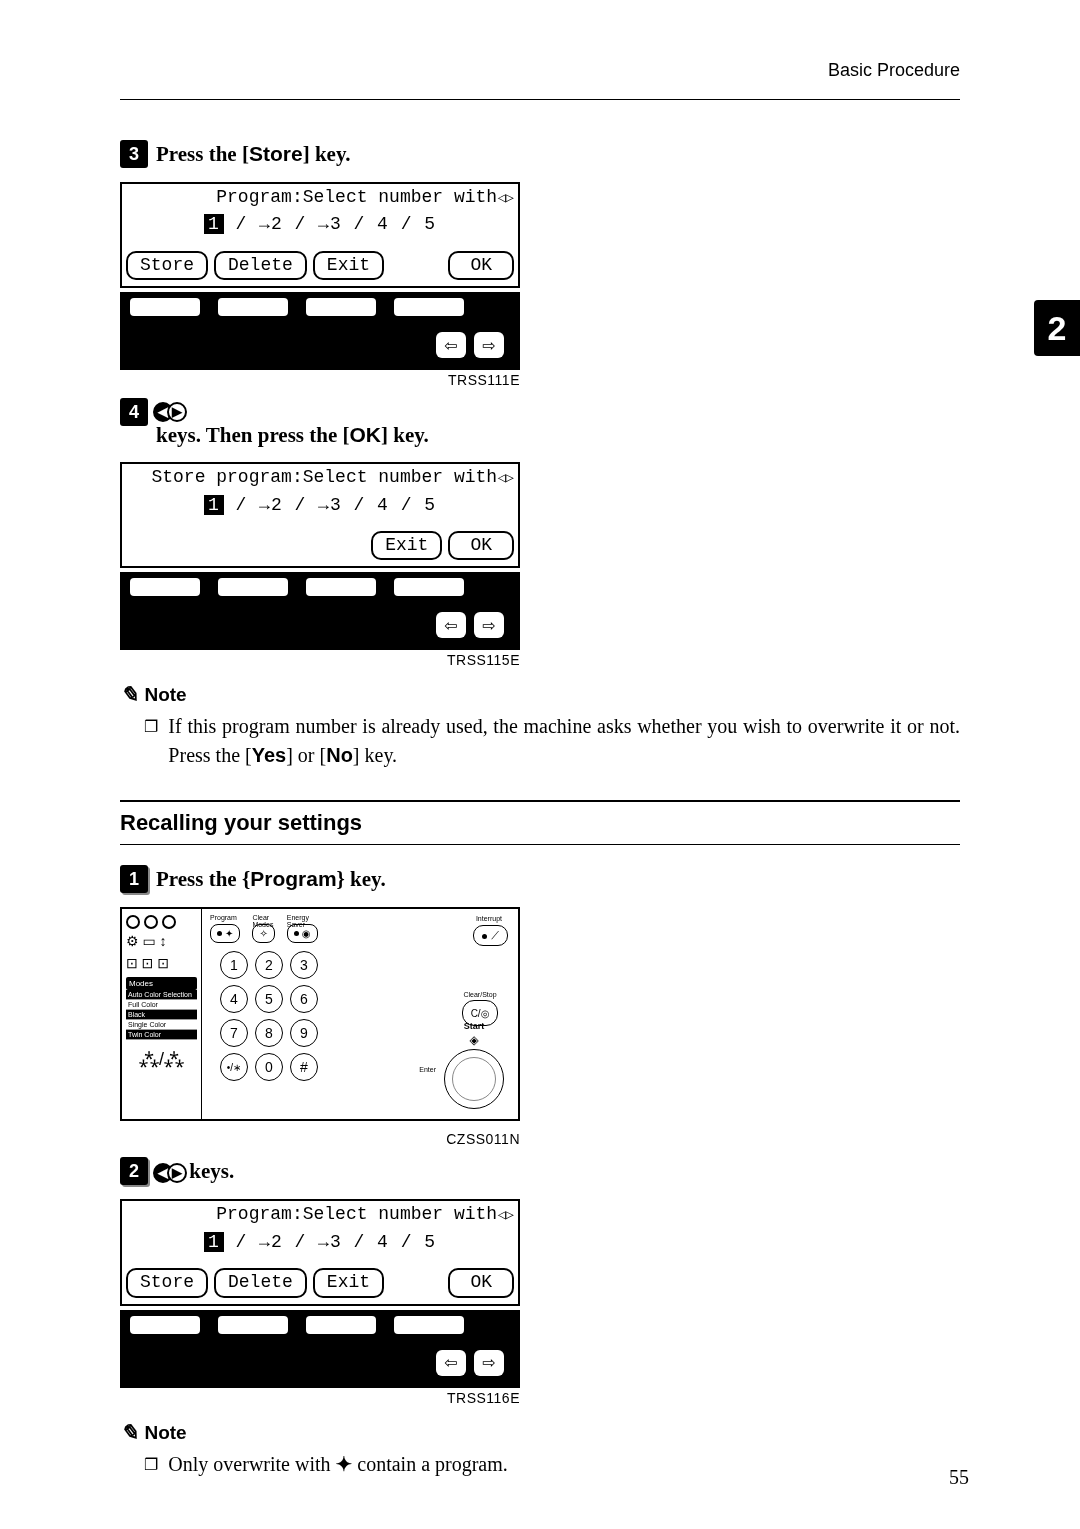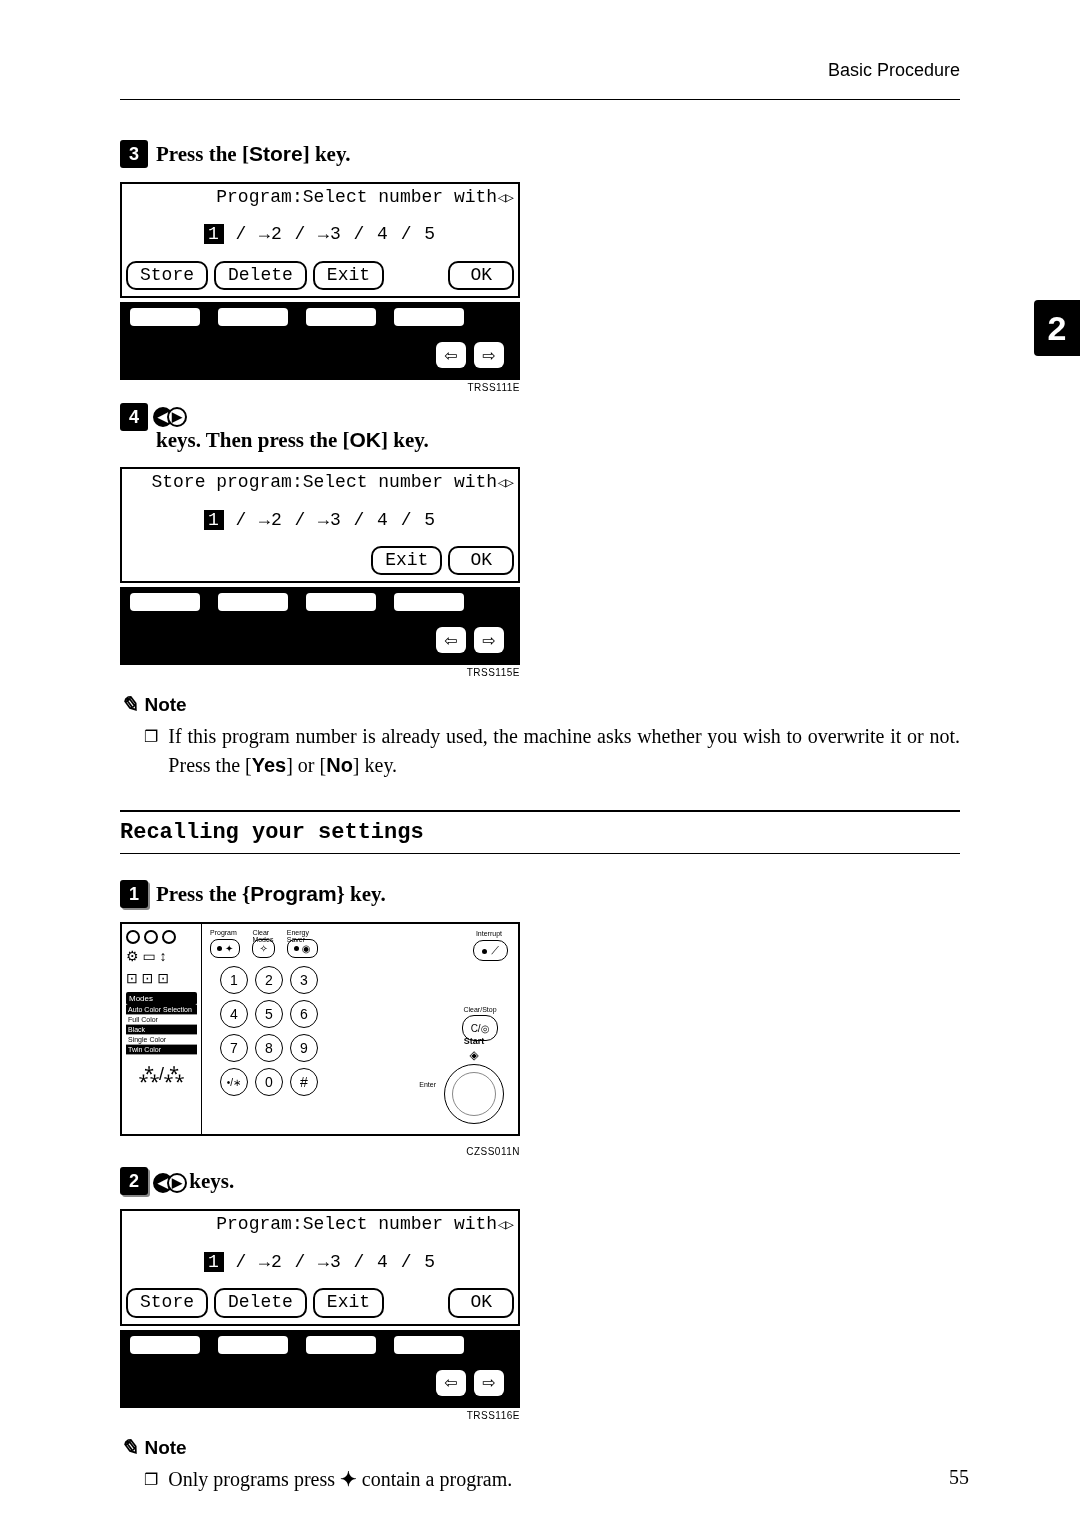--- a/index.html
+++ b/index.html
@@ -75,21 +75,21 @@
     width: 400px;
   }
   .screen-lcd {
     border: 2px solid #000;
     font-family: 'Courier New', monospace;
     font-size: 18px;
     line-height: 1.3;
     padding: 2px 4px 6px 4px;
   }
   .lcd-row1 { display: flex; justify-content: flex-end; }
-  .lcd-row2 { text-align: center; margin-top: 14px; letter-spacing: 1px; }
+  .lcd-row2 { text-align: center; margin-top: 4px; letter-spacing: 1px; }
   .lcd-num-sel {
     background: #000;
     color: #fff;
     padding: 0 4px;
   }
   .lcd-arrow {
     font-size: 14px;
   }
   .lcd-row3 {
     display: flex;
@@ -135,21 +135,21 @@
     height: 26px;
     background: #fff;
     border-radius: 6px;
     display: flex;
     align-items: center;
     justify-content: center;
     font-size: 16px;
   }
   .figure-code {
     text-align: right;
-    font-size: 10px;
+    font-size: 14px;
     font-family: Arial, sans-serif;
     margin-top: 2px;
     letter-spacing: 0.5px;
   }
   .note-heading {
     display: flex;
     align-items: center;
     gap: 6px;
     font-weight: bold;
     font-family: Arial, sans-serif;
@@ -171,27 +171,27 @@
     text-align: justify;
   }
   .note-bullet {
     font-size: 16px;
     margin-top: 3px;
   }
   .subsection {
     margin-top: 30px;
   }
   .subsection-title {
-    font-family: Liberation Mono, monospace;
+    font-family: Liberation Sans, sans-serif;
     font-weight: bold;
     font-size: 22px;
     border-top: 2px solid #000;
     border-bottom: 1.5px solid #000;
     padding: 8px 0;
-    margin-bottom: 26px;
+    margin-bottom: 20px;
   }
   .chapter-tab {
     position: absolute;
     right: 0;
     top: 300px;
     width: 46px;
     height: 56px;
     background: #000;
     color: #fff;
     font-family: Arial, sans-serif;
@@ -545,21 +545,21 @@
   </div>
 
   <div class="note-heading">
     <span class="note-icon">✎</span>
     <span>Note</span>
   </div>
   <div class="note-list">
     <div class="note-list-item">
       <span class="note-bullet">❐</span>
       <span>
-        <span>Only programs press </span>
+        <span>Only overwrite with </span>
         <span style="font-size:20px;font-weight:bold">✦</span>
         <span> contain a program.</span>
       </span>
     </div>
   </div>
 </div>
 
 <div class="page-number">55</div>
 
 </body></html>

